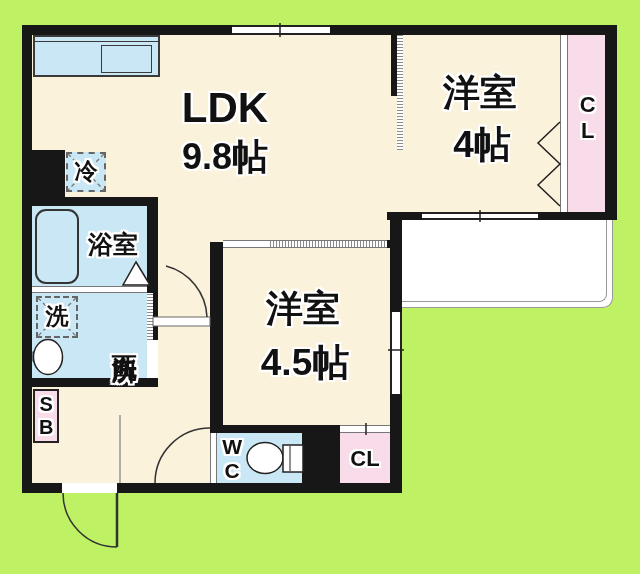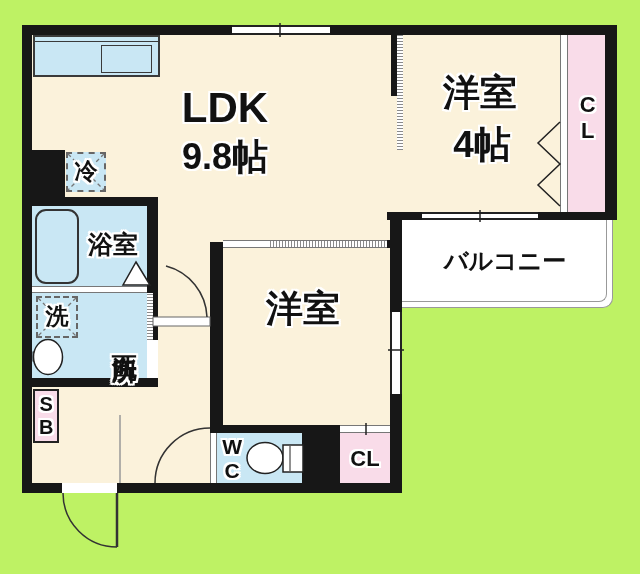--- a/index.html
+++ b/index.html
@@ -121,23 +121,23 @@
     <line x1="366" y1="423" x2="366" y2="435" stroke="#222" stroke-width="1.5"></line>
 
     <line x1="120" y1="415" x2="120" y2="483" stroke="#999" stroke-width="1.5"></line>
   </svg>
 
   <div class="label" style="left:140px;top:85px;width:170px;height:46px;font-size:42px;">LDK</div>
   <div class="label" style="left:140px;top:136px;width:170px;height:42px;font-size:36px;">9.8帖</div>
   <div class="label" style="left:404px;top:72px;width:152px;height:42px;font-size:37px;">洋室</div>
   <div class="label" style="left:404px;top:124px;width:156px;height:42px;font-size:37px;">4帖</div>
   <div class="label" style="left:223px;top:288px;width:160px;height:42px;font-size:37px;">洋室</div>
+  <div class="label" style="left:223px;top:342px;width:164px;height:42px;font-size:37px;">4.5帖</div>
   <div class="label" style="left:60px;top:231px;width:106px;height:28px;font-size:25px;">浴室</div>
   <div class="label vtext" style="left:110px;top:294px;width:28px;height:84px;font-size:25px;">洗面所</div>
   <div class="label" style="left:36px;top:296px;width:42px;height:42px;font-size:23px;">洗</div>
   <div class="label" style="left:66px;top:152px;width:40px;height:40px;font-size:23px;">冷</div>
   <div class="label vtext" style="left:35px;top:392px;width:22px;height:48px;font-size:20px;">SB</div>
   <div class="label vtext" style="left:219px;top:436px;width:26px;height:46px;font-size:21px;">WC</div>
   <div class="label" style="left:342px;top:447px;width:46px;height:24px;font-size:22px;">CL</div>
   <div class="label vtext" style="left:575px;top:94px;width:24px;height:48px;font-size:22px;">CL</div>
-  <div class="label" style="left:405px;top:248px;width:200px;height:26px;font-size:24px;">バルコニー</div>
 
 </div>
 
 </body></html>

